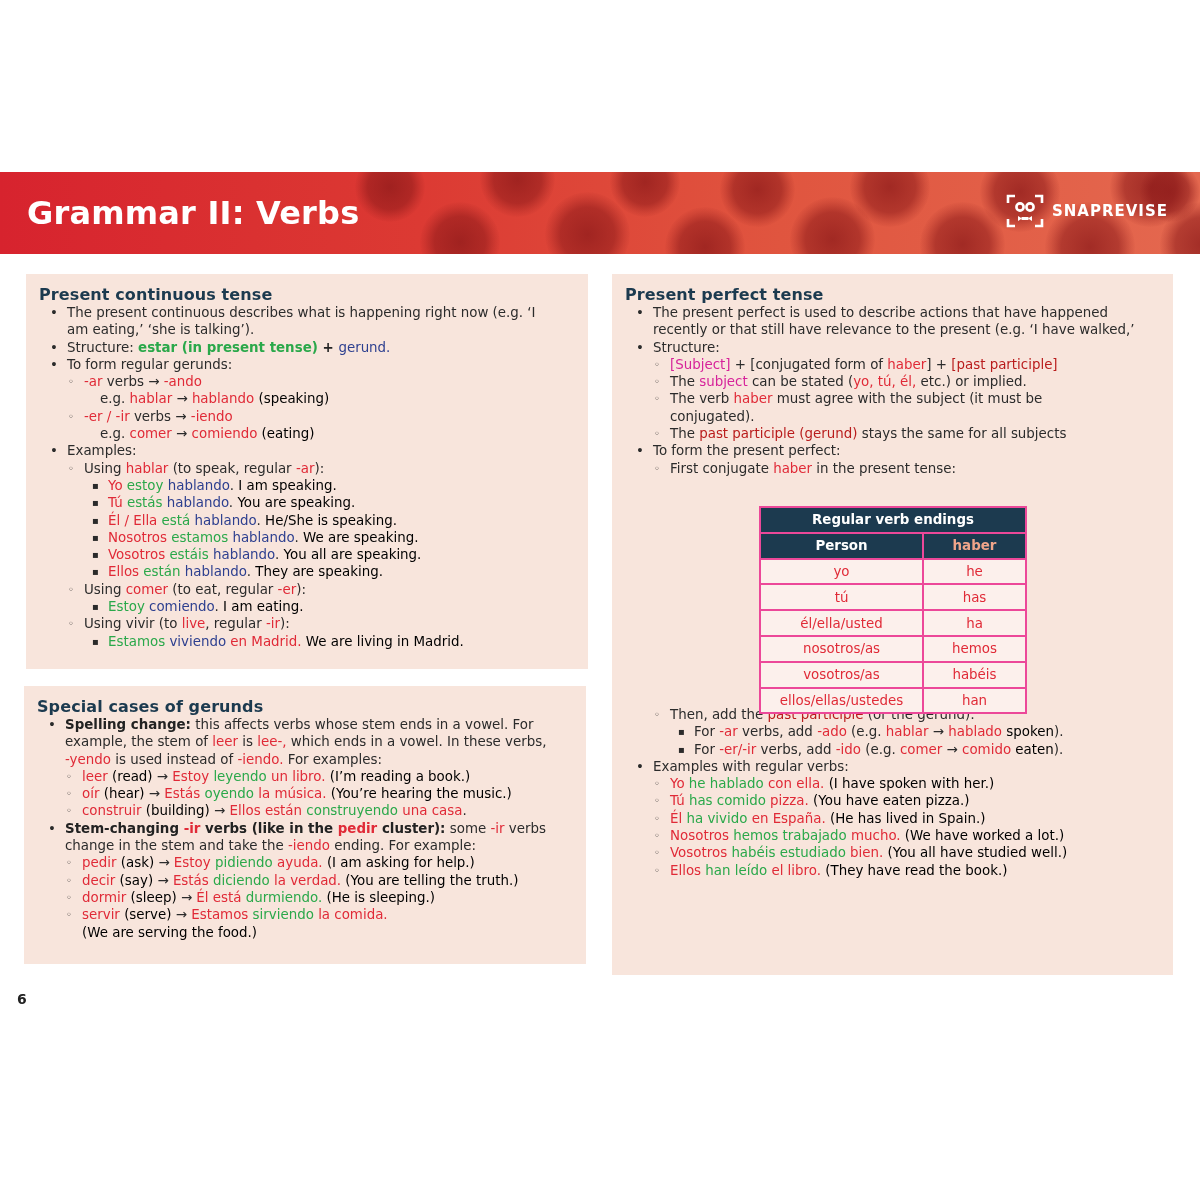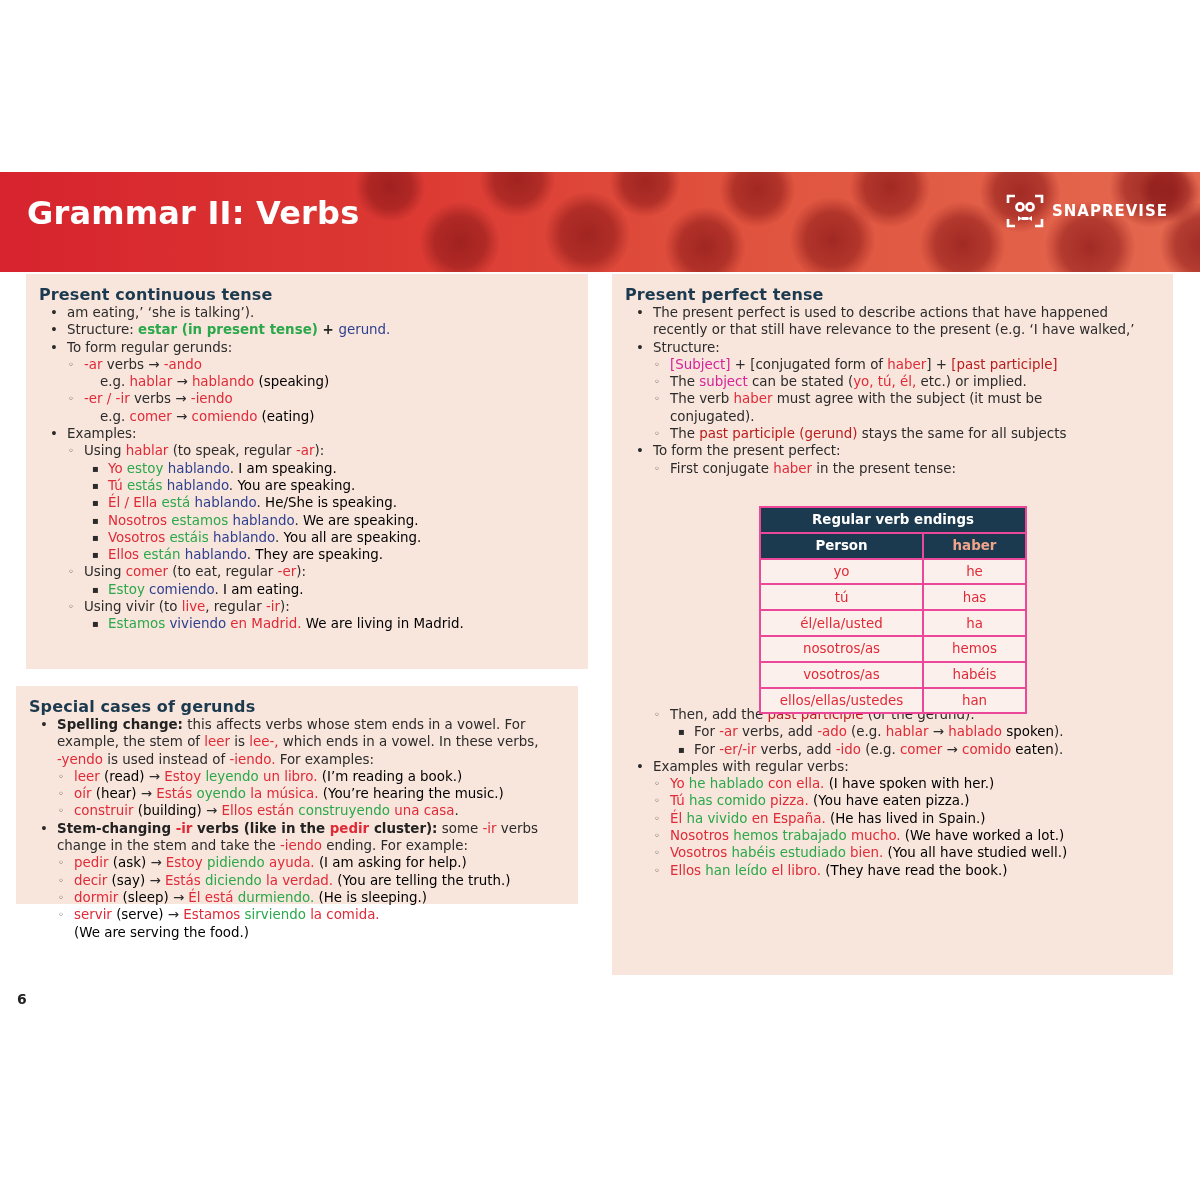--- a/index.html
+++ b/index.html
@@ -1,41 +1,41 @@
 <!DOCTYPE html>
 <html><head>
 <meta charset="utf-8">
 <style>
   * { box-sizing: border-box; margin: 0; padding: 0; }
   html, body { width: 1200px; height: 1200px; background: #ffffff; overflow: hidden; }
   body { position: relative; font-family: "DejaVu Sans", sans-serif; color: #2b2b2b; }
 
   .banner {
-    position: absolute; left: 0; top: 172px; width: 1200px; height: 100px;
+    position: absolute; left: 0; top: 172px; width: 1200px; height: 82px;
     background: linear-gradient(90deg, #d7232e 0%, #dc3a33 35%, #e0553f 65%, #e4684f 100%);
     overflow: hidden;
     padding-left: 37px;
   }
   .banner .dots { position: absolute; inset: 0; }
   .banner .dot {
     position: absolute; border-radius: 50%;
     background: radial-gradient(circle, rgba(140,25,25,0.75) 0%, rgba(140,25,25,0.55) 45%, rgba(140,25,25,0.18) 62%, rgba(140,25,25,0) 72%);
   }
   .banner-title {
     position: absolute; left: 27px; top: 22px;
     font-family: "DejaVu Sans", sans-serif; font-weight: bold;
     font-size: 32px; color: #ffffff; letter-spacing: 0.2px;
   }
   .brand { position: absolute; right: 32px; top: 22px; display: flex; align-items: center; gap: 8px; }
   .brand-logo { width: 38px; height: 34px; }
   .brand-name { color: #fff; font-weight: bold; font-size: 15px; letter-spacing: 1px; font-family: "DejaVu Sans", sans-serif; }
 
   .panel { position: absolute; background: #f8e5dc; }
   .p-cont { left: 26px; top: 274px; width: 562px; height: 395px; }
-  .p-special { left: 16px; top: 686px; width: 562px; height: 218px; }
+  .p-special { left: 24px; top: 686px; width: 562px; height: 278px; }
   .p-perfect { left: 612px; top: 274px; width: 561px; height: 701px; }
 
   .panel h2 {
     font-family: "DejaVu Sans", sans-serif; font-weight: bold;
     font-size: 16px; color: #1c3a4f; margin: 11px 0 0 13px; letter-spacing: 0.1px;
   }
   .content { font-size: 13.4px; line-height: 17.3px; margin-left: 13px; margin-right: 8px; }
   .line { position: relative; white-space: nowrap; }
   .l1 { padding-left: 28px; }
   .l2 { padding-left: 45px; }
@@ -106,21 +106,21 @@
       <path d="M12 22 L16 24.5 L12 27 Z M26 22 L22 24.5 L26 27 Z" fill="#fff"></path>
       <rect x="15.5" y="23" width="7" height="3" fill="#fff"></rect>
     </svg>
     <span class="brand-name">SNAPREVISE</span>
   </div>
 </div>
 
 <section class="panel p-cont">
   <h2>Present continuous tense</h2>
   <div class="content">
-    <div class="line l1"><span class="b">•</span></div>
+    <div class="line l1"><span class="b">•</span><span>The present continuous describes what is happening right now (e.g. ‘I</span></div>
     <div class="line cont1"><span>am eating,’ ‘she is talking’).</span></div>
     <div class="line l1"><span class="b">•</span><span>Structure: </span><span class="boldgreen">estar (in present tense)</span><span class="bold"> + </span><span class="boldblue">gerund.</span></div>
     <div class="line l1"><span class="b">•</span><span>To form regular gerunds:</span></div>
     <div class="line l2"><span class="b">◦</span><span class="red">-ar</span><span> verbs → </span><span class="red">-ando</span></div>
     <div class="line cont2"><span>e.g. </span><span class="red">hablar</span><span> → </span><span class="red">hablando</span> <span class="it">(speaking)</span></div>
     <div class="line l2"><span class="b">◦</span><span class="red">-er / -ir</span><span> verbs → </span><span class="red">-iendo</span></div>
     <div class="line cont2"><span>e.g. </span><span class="red">comer</span><span> → </span><span class="red">comiendo</span> <span class="it">(eating)</span></div>
     <div class="line l1"><span class="b">•</span><span>Examples:</span></div>
     <div class="line l2"><span class="b">◦</span><span>Using </span><span class="red">hablar</span><span> (to speak, regular </span><span class="red">-ar</span><span>):</span></div>
     <div class="line l3"><span class="b">▪</span><span class="red">Yo </span><span class="green">estoy </span><span class="blue">hablando</span><span>. </span><span class="it">I am speaking.</span></div>

